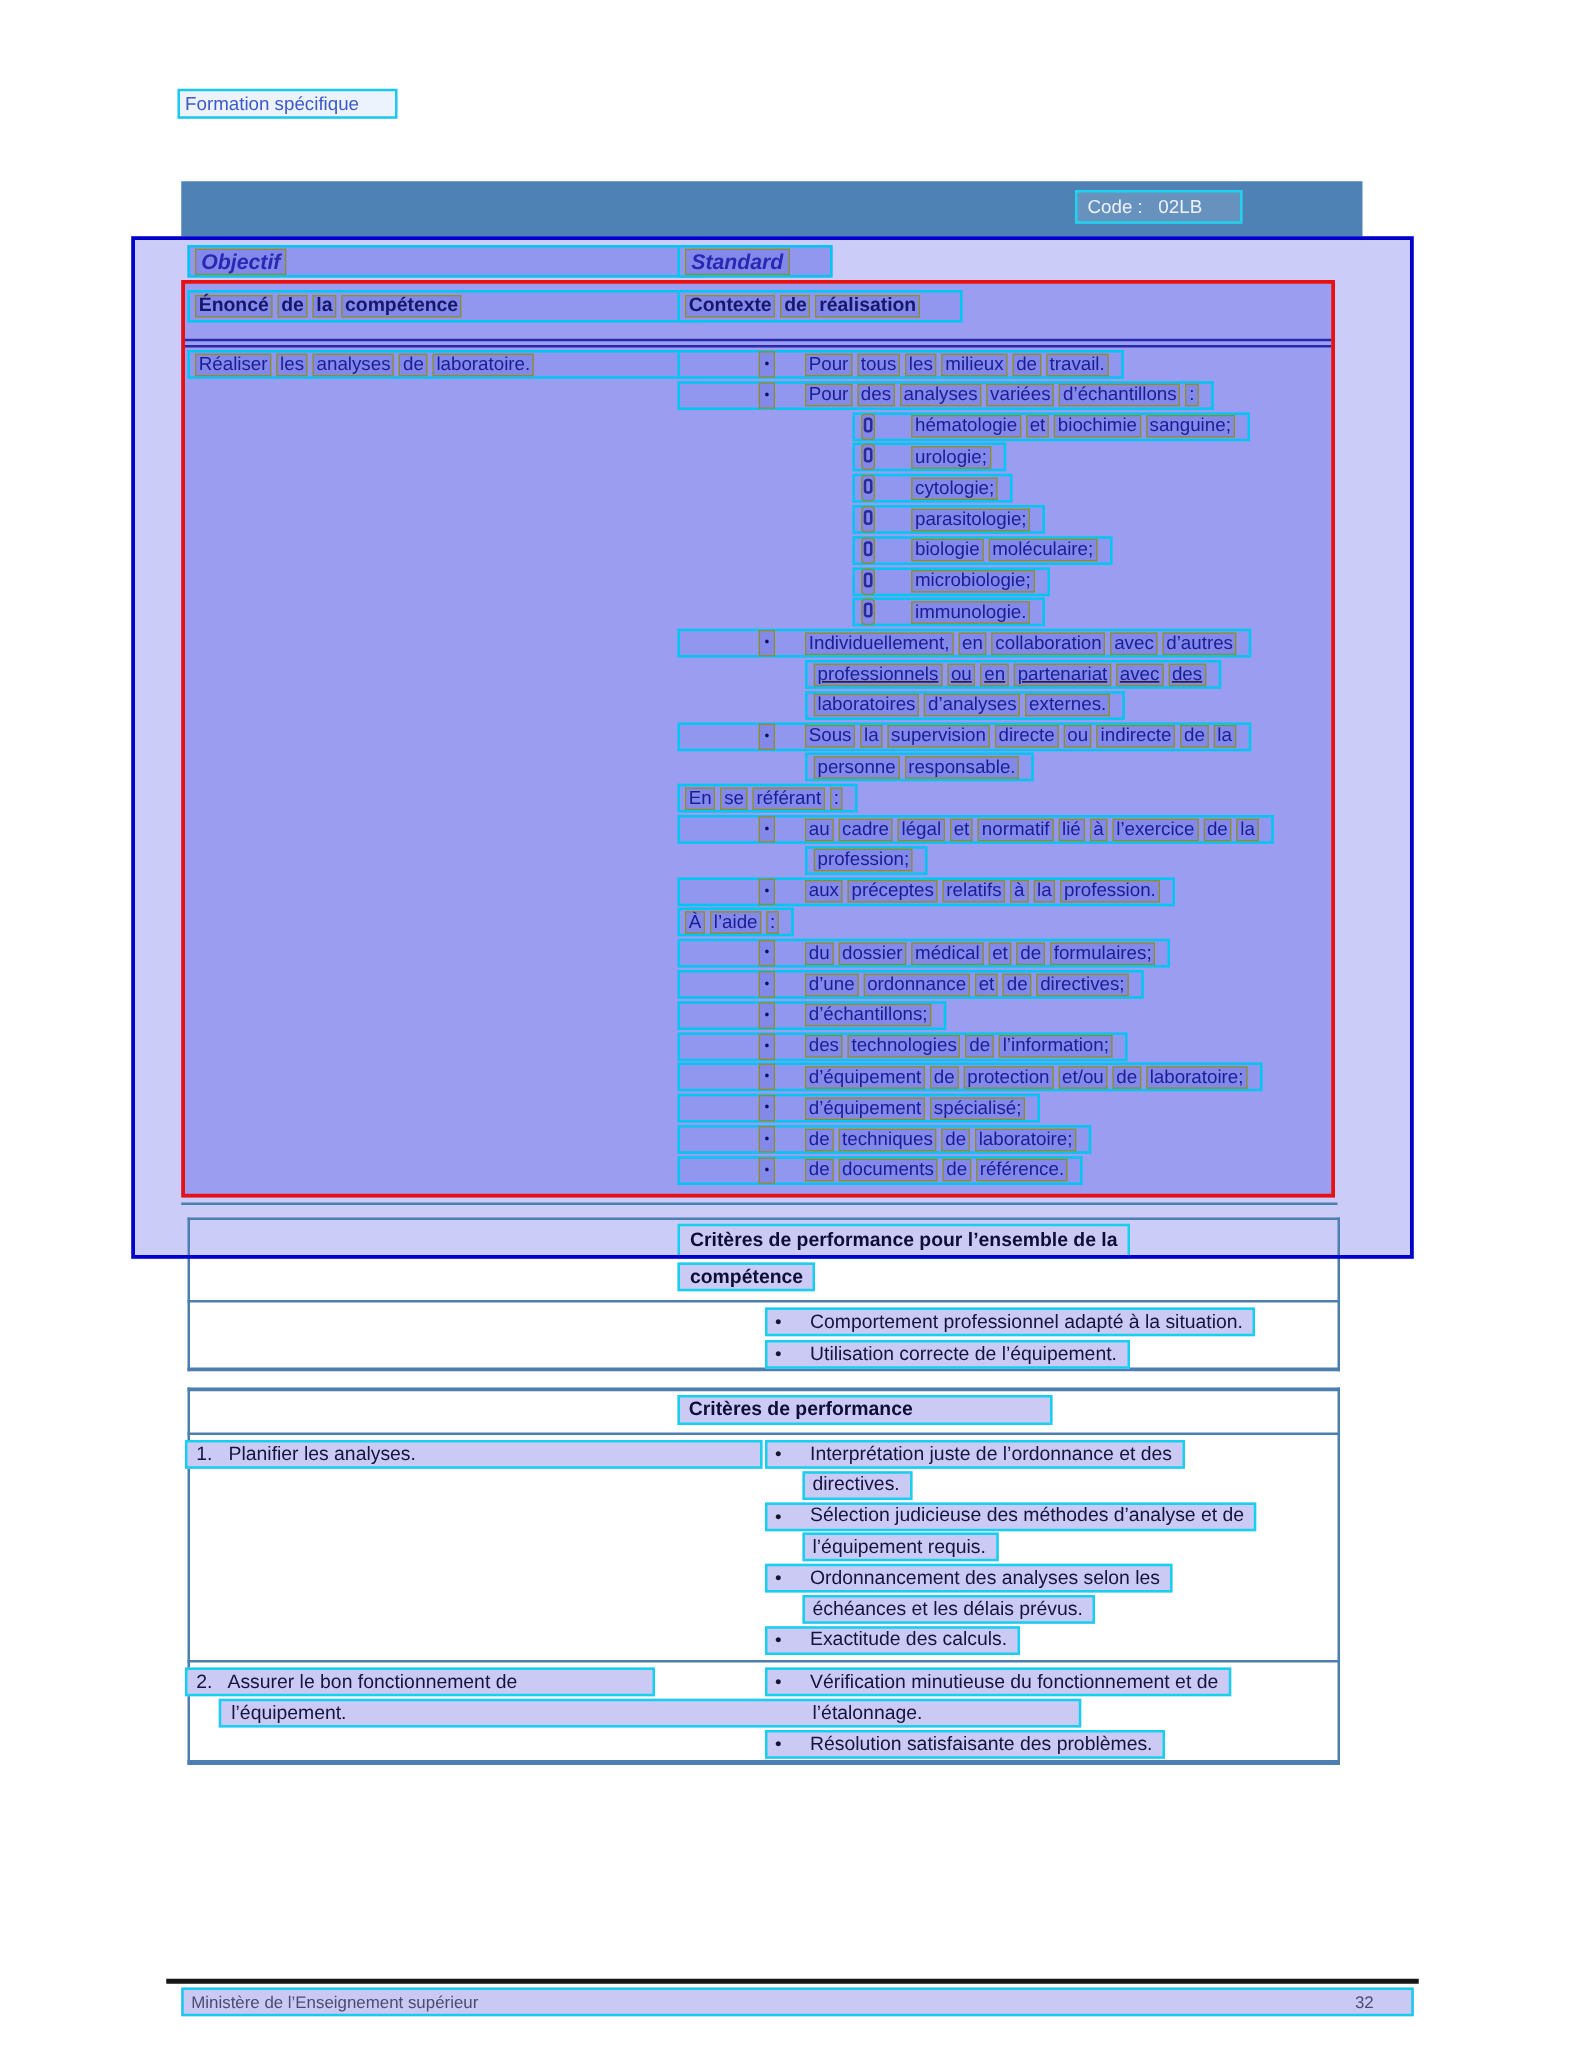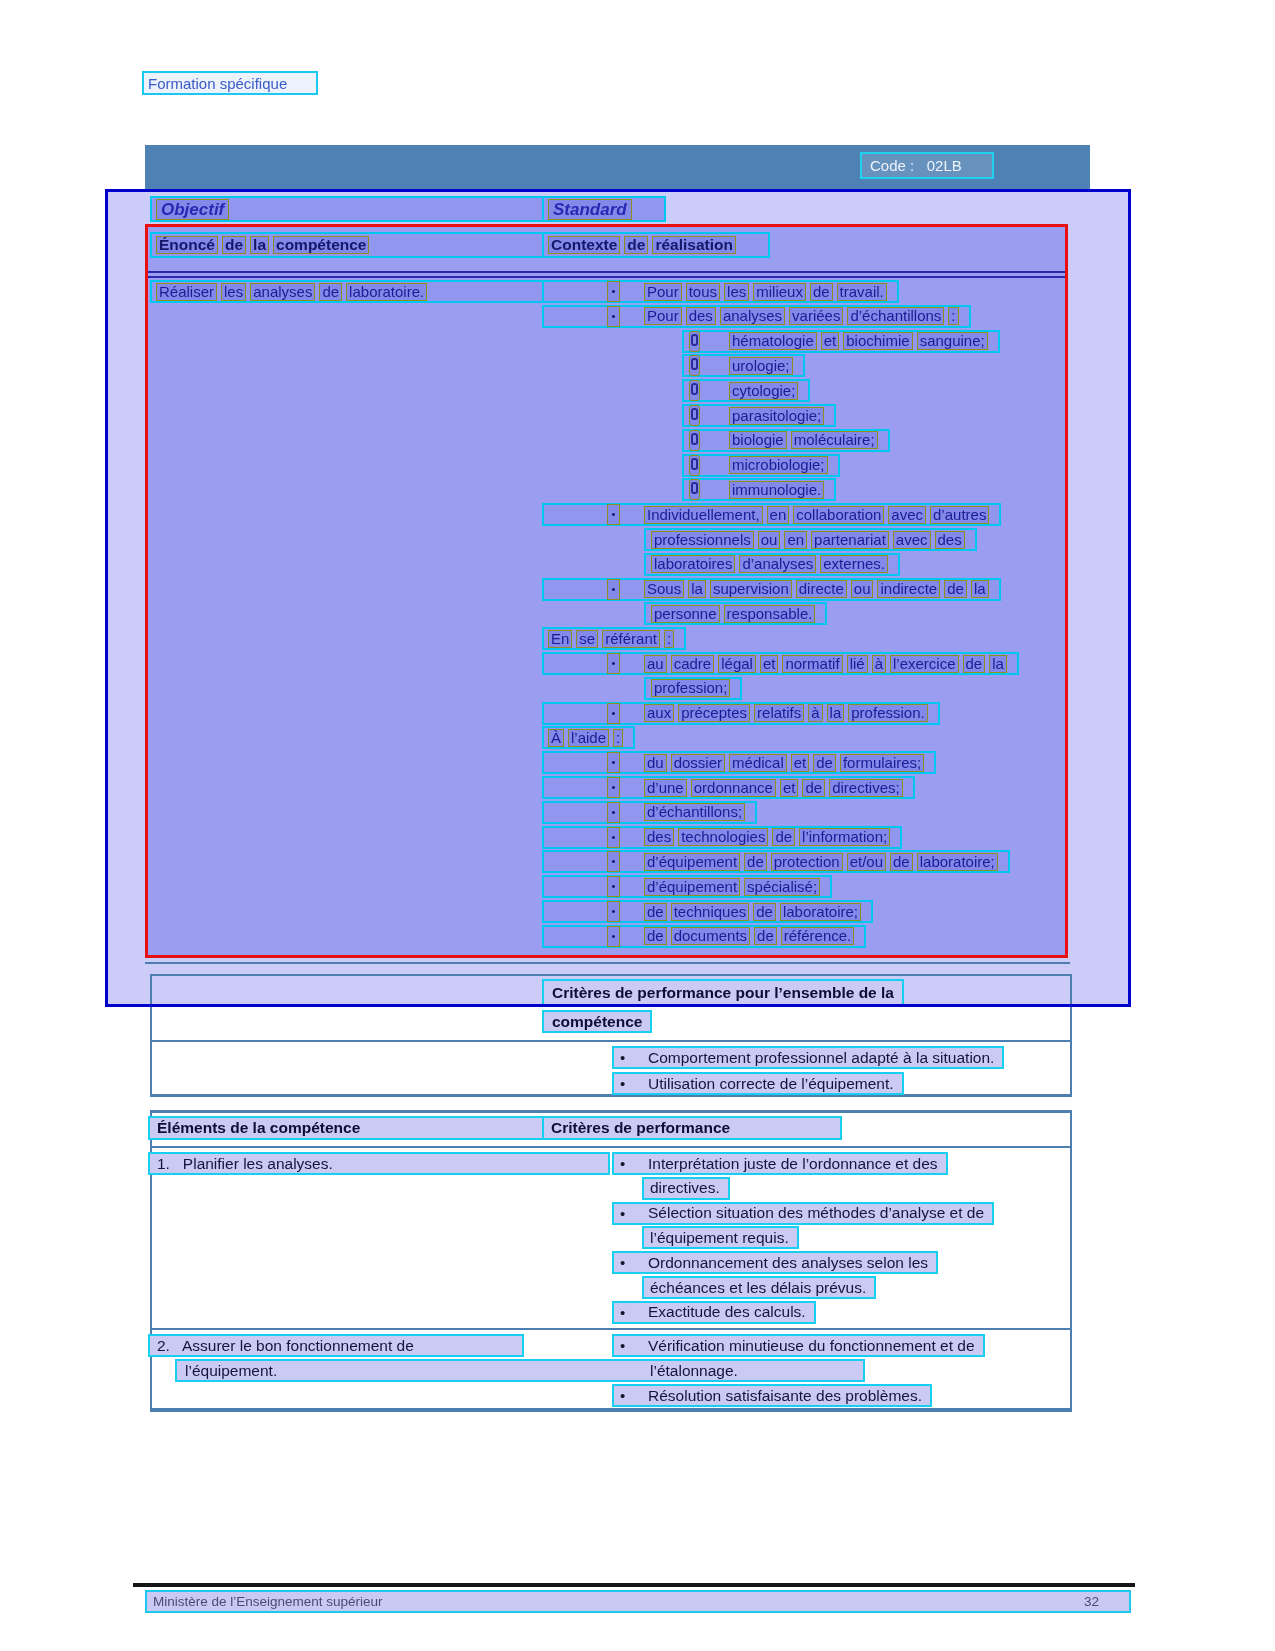--- a/index.html
+++ b/index.html
@@ -170,21 +170,21 @@
         <span class="bmark-u" style="margin-left: 63px;">•</span>
         <span class="words" style="margin-left: 24px;">
           <span class="wbox">Individuellement,</span>
           <span class="wbox">en</span>
           <span class="wbox">collaboration</span>
           <span class="wbox">avec</span>
           <span class="wbox">d’autres</span>
         </span>
       </div>
       <div class="box-upper" style="top: 528px; left: 644px; padding-right: 6px;">
-        <span class="words" style="margin-left: 5px;">
+        <span class="words" style="margin-left: 5px; text-decoration: underline;">
           <span class="wbox">professionnels</span>
           <span class="wbox">ou</span>
           <span class="wbox">en</span>
           <span class="wbox">partenariat</span>
           <span class="wbox">avec</span>
           <span class="wbox">des</span>
         </span>
       </div>
       <div class="box-upper" style="top: 552.8px; left: 644px; padding-right: 6px;">
         <span class="words" style="margin-left: 5px;">
@@ -351,31 +351,28 @@
     </div>
 
   <div class="abs panel-border" style="left:105px;top:189px;width:1026px;height:818px;"></div>
 
   <div class="abs steelline" style="left:150px;top:1110px;width:922px;height:3px;"></div>
   <div class="abs steelline" style="left:150px;top:1110px;width:2px;height:302px;"></div>
   <div class="abs steelline" style="left:1070px;top:1110px;width:2px;height:302px;"></div>
   <div class="abs steelline" style="left:150px;top:1146px;width:922px;height:2px;"></div>
   <div class="abs steelline" style="left:150px;top:1328px;width:922px;height:2px;"></div>
   <div class="abs steelline" style="left:150px;top:1408px;width:922px;height:4px;"></div>
-  <div class="box-lower bold" style="left:148px;top:1116px;width:404px;height:24px;padding-left:7px;">
-    <span>Éléments de la compétence</span>
-  </div>
   <div class="box-lower bold" style="left:542px;top:1116px;width:300px;height:24px;padding-left:7px;">
     <span>Critères de performance</span>
   </div>
   <div id="t3-rows">
       <div class="box-lower" style="left: 148px; top: 1152px; padding-right: 8px; width: 462px;"><span style="margin-left: 7px;">1.   Planifier les analyses.</span></div>
       <div class="box-lower" style="left: 612px; top: 1152px; padding-right: 8px;"><span class="bmark-l" style="margin-left: 6px;">•</span><span style="margin-left: 20px;">Interprétation juste de l’ordonnance et des</span></div>
       <div class="box-lower" style="left: 642px; top: 1176.8px; padding-right: 8px;"><span style="margin-left: 6px; text-align: right;">directives.</span></div>
-      <div class="box-lower" style="left: 612px; top: 1201.6px; padding-right: 8px;"><span class="bmark-l" style="margin-left: 6px;">•</span><span style="margin-left: 20px;">Sélection situation des méthodes d’analyse et de</span></div>
+      <div class="box-lower" style="left: 612px; top: 1201.6px; padding-right: 8px;"><span class="bmark-l" style="margin-left: 6px;">•</span><span style="margin-left: 20px;">Sélection judicieuse des méthodes d’analyse et de</span></div>
       <div class="box-lower" style="left: 642px; top: 1226.4px; padding-right: 8px;"><span style="margin-left: 6px;">l’équipement requis.</span></div>
       <div class="box-lower" style="left: 612px; top: 1251.2px; padding-right: 8px;"><span class="bmark-l" style="margin-left: 6px;">•</span><span style="margin-left: 20px;">Ordonnancement des analyses selon les</span></div>
       <div class="box-lower" style="left: 642px; top: 1276px; padding-right: 8px;"><span style="margin-left: 6px;">échéances et les délais prévus.</span></div>
       <div class="box-lower" style="left: 612px; top: 1300.8px; padding-right: 8px;"><span class="bmark-l" style="margin-left: 6px;">•</span><span style="margin-left: 20px;">Exactitude des calculs.</span></div>
       <div class="box-lower" style="left: 148px; top: 1334px; padding-right: 8px; width: 376px;"><span style="margin-left: 7px;">2.   Assurer le bon fonctionnement de</span></div>
       <div class="box-lower" style="left: 612px; top: 1334px; padding-right: 8px;"><span class="bmark-l" style="margin-left: 6px;">•</span><span style="margin-left: 20px;">Vérification minutieuse du fonctionnement et de</span></div>
       <div class="box-lower" style="left: 175px; top: 1359px; padding-right: 8px; width: 690px;"><span style="margin-left: 8px;">l’équipement.</span><span style="position: absolute; left: 473px;">l’étalonnage.</span></div>
       <div class="box-lower" style="left: 612px; top: 1384px; padding-right: 8px;"><span class="bmark-l" style="margin-left: 6px;">•</span><span style="margin-left: 20px;">Résolution satisfaisante des problèmes.</span></div>
     </div>
 

